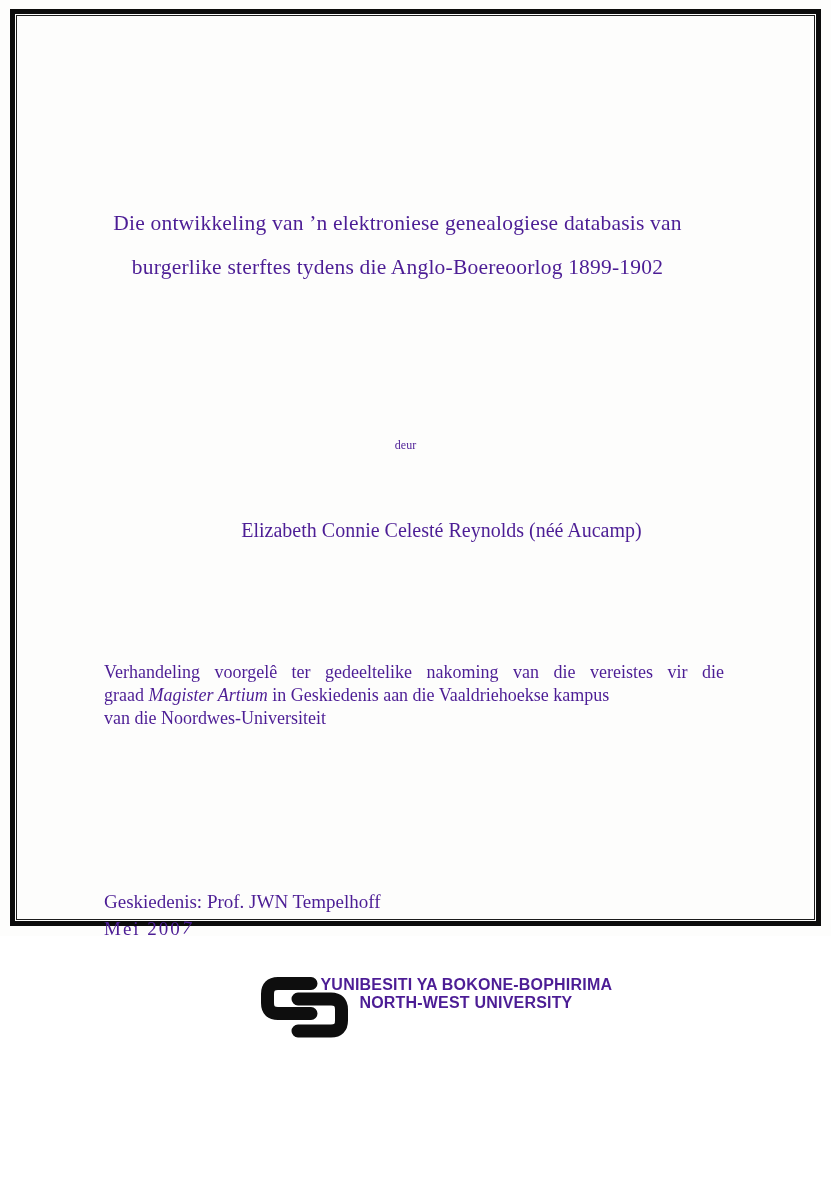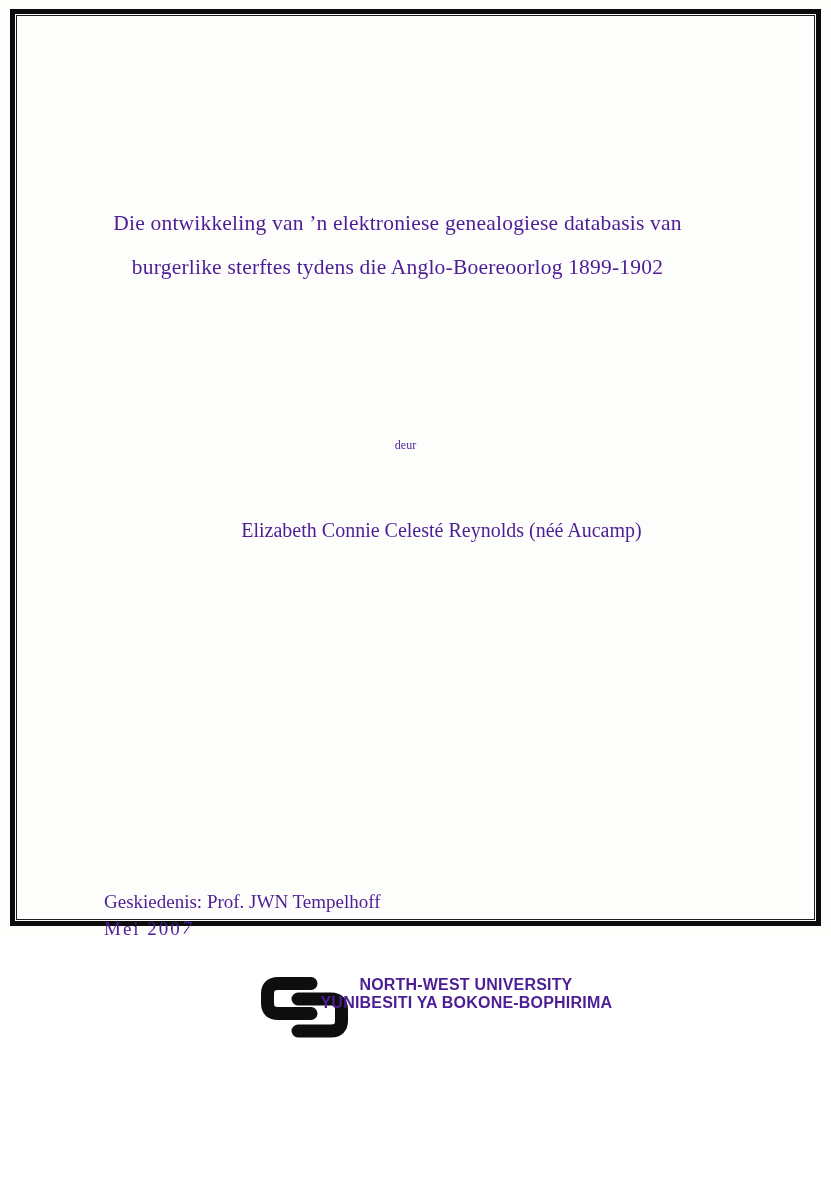--- a/index.html
+++ b/index.html
@@ -125,31 +125,36 @@
 
     <div class="thesis-title">
       <div>Die ontwikkeling van ’n elektroniese genealogiese databasis van</div>
       <div>burgerlike sterftes tydens die Anglo-Boereoorlog 1899-1902</div>
     </div>
 
     <div class="byline-label">deur</div>
 
     <div class="author-name">Elizabeth Connie Celesté Reynolds (néé Aucamp)</div>
 
+    <div class="degree-statement">
+      <div class="statement-justified">Verhandeling voorgelê ter gedeeltelike nakoming van die vereistes vir die</div>
+      <div><span>graad </span><span class="italic">Magister Artium</span><span> in Geskiedenis aan die Vaaldriehoekse kampus</span></div>
+      <div>van die Noordwes-Universiteit</div>
+    </div>
 
     <div class="supervisor-block">
       <div>Geskiedenis: Prof. JWN Tempelhoff</div>
       <div class="date-line"><span>Mei 200</span><span class="skewed-seven">7</span></div>
     </div>
 
     <div class="logo-row">
       <svg class="logo-mark" viewBox="0 0 100 72" xmlns="http://www.w3.org/2000/svg">
         <path d="M52 10.5 H19 Q8.5 10.5 8.5 21 V30 Q8.5 40.5 19 40.5 H52" fill="none" stroke="#0e0e0e" stroke-width="13" stroke-linecap="round"></path>
         <path d="M39 26 H72 Q82.5 26 82.5 36.5 V47.5 Q82.5 58 72 58 H39" fill="none" stroke="#0e0e0e" stroke-width="13" stroke-linecap="round"></path>
       </svg>
       <div class="logo-text">
+        <div>YUNIBESITI YA BOKONE-BOPHIRIMA</div>
         <div>NORTH-WEST UNIVERSITY</div>
-        <div>YUNIBESITI YA BOKONE-BOPHIRIMA</div>
       </div>
     </div>
 
   </div>
 </div>
 
 </body></html>

